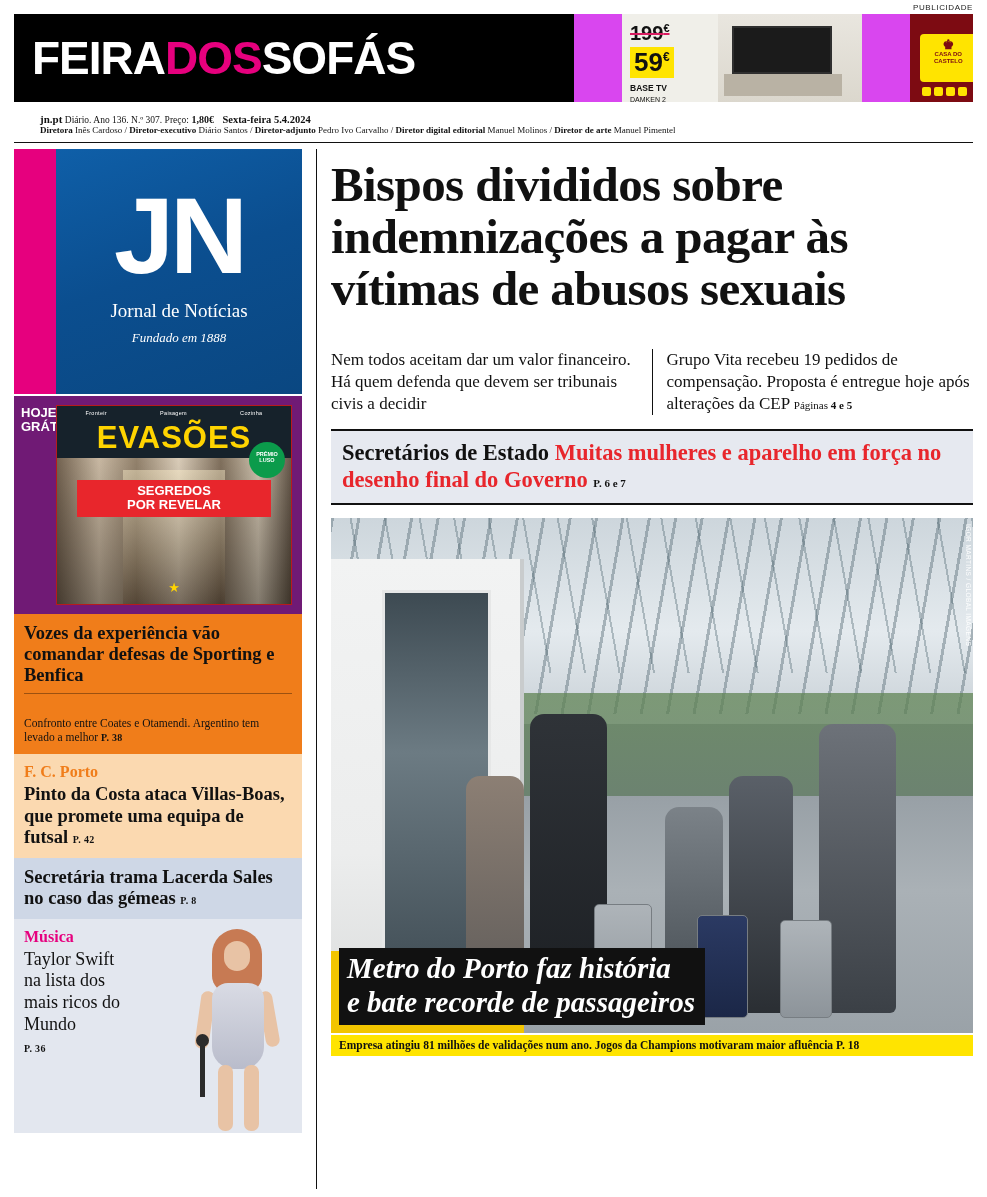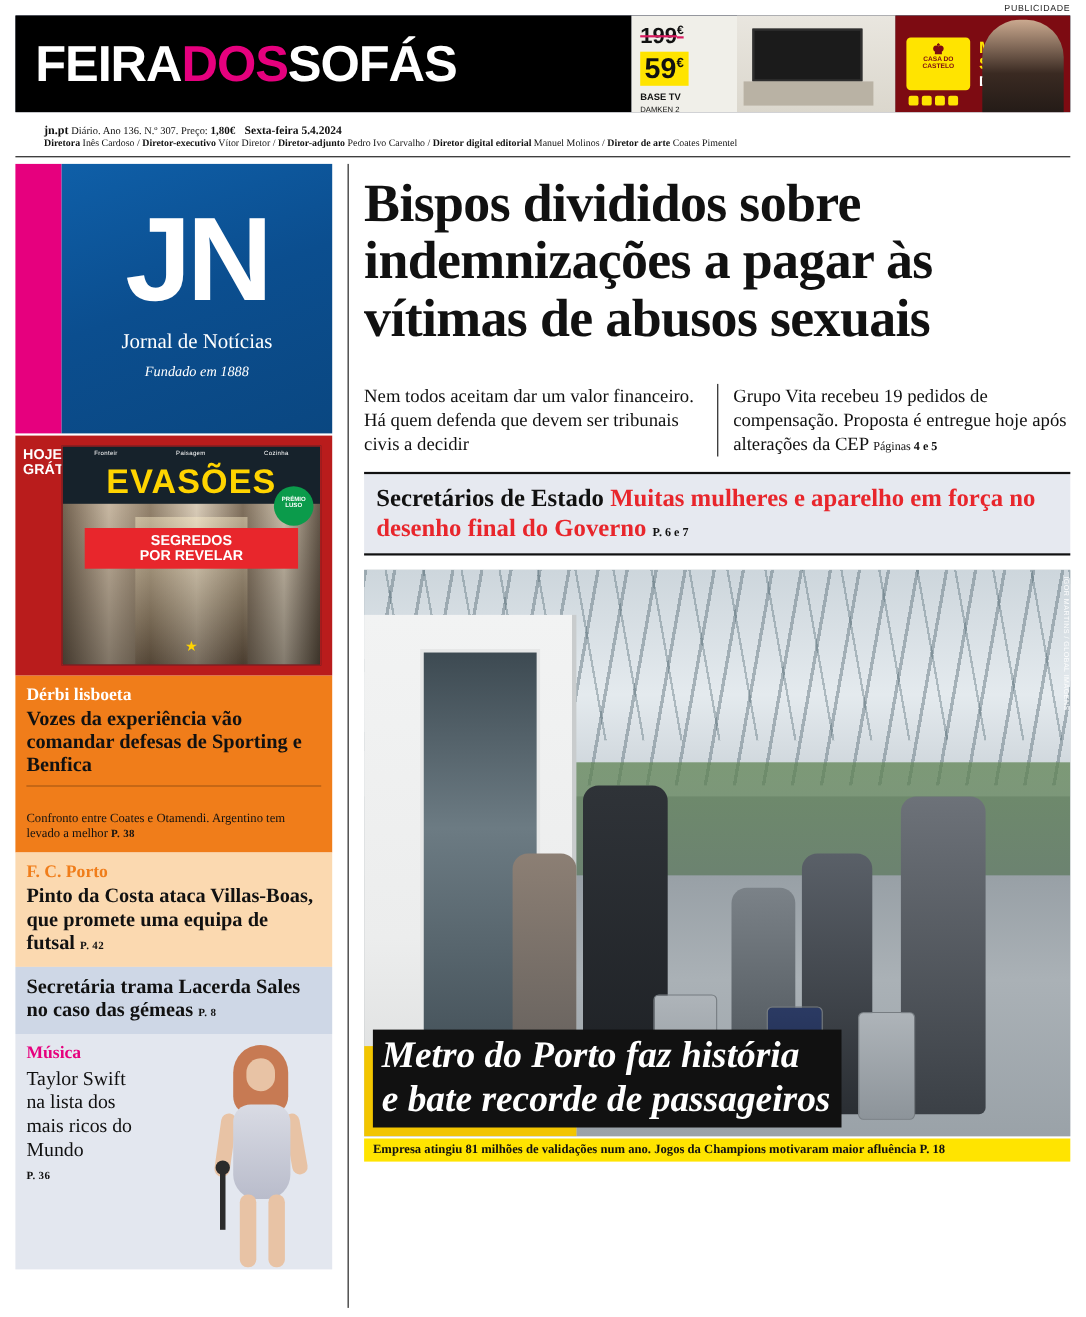--- a/index.html
+++ b/index.html
@@ -19,23 +19,24 @@
     font-size: 8px;
     letter-spacing: 0.6px;
     color: #222;
     padding: 3px 14px 2px 0;
   }
 
   
   .ad-banner {
     display: flex;
     height: 88px;
-    background: #0f172a;
+    background: #d946ef;
     margin: 0 14px;
     overflow: hidden;
+    gap: 48px;
   }
   .ad-left {
     flex: 0 0 560px;
     display: flex;
     align-items: center;
     padding-left: 18px;
     background: #000;
   }
   .ad-brand {
     font-family: "Liberation Sans", sans-serif;
@@ -224,21 +225,21 @@
     font-family: "Liberation Serif", serif;
     font-style: italic;
     font-size: 13px;
     margin-top: 8px;
   }
 
   
   .promo {
     display: flex;
     height: 218px;
-    background: #b91c1c;
+    background: #701a75;
     margin-top: 2px;
     position: relative;
   }
   .promo-side {
     width: 42px;
     color: #fff;
     font-family: "Liberation Sans", sans-serif;
     font-weight: bold;
     font-size: 13px;
     line-height: 1.05;
@@ -547,21 +548,21 @@
     opacity: .95;
   }
   .photo-cap {
     position: absolute;
     left: 8px; bottom: 8px;
     background: #111;
     color: #fff;
     font-family: "Liberation Serif", serif;
     font-style: italic;
     font-weight: bold;
-    font-size: 34px;
+    font-size: 29px;
     line-height: 1.16;
     padding: 4px 10px 6px 8px;
   }
   .photo-sub {
     background: #ffe400;
     color: #111;
     font-family: "Liberation Serif", serif;
     font-weight: bold;
     font-size: 11.5px;
     padding: 4px 8px 5px 8px;
@@ -613,27 +614,27 @@
   <div class="info-left">
     <span class="site">jn.pt</span>
     <span class="meta">Diário. Ano 136. N.º 307. Preço:</span>
     <span class="price">1,80€</span>
     <span class="date">Sexta-feira 5.4.2024</span>
   </div>
   <div class="info-right">
     <b>Diretora</b>
     <span>Inês Cardoso</span> /
     <b>Diretor-executivo</b>
-    <span>Vítor Diretor</span> /
+    <span>Diário Santos</span> /
     <b>Diretor-adjunto</b>
     <span>Pedro Ivo Carvalho</span> /
     <b>Diretor digital editorial</b>
     <span>Manuel Molinos</span> /
     <b>Diretor de arte</b>
-    <span>Coates Pimentel</span>
+    <span>Manuel Pimentel</span>
   </div>
 </div>
 
 <div class="page">
 
   <div class="left-col">
 
     <div class="logo-wrap">
       <div class="logo-pink"></div>
       <div class="logo-blue">
@@ -659,21 +660,20 @@
         <div class="promo-badge">PRÉMIO LUSO</div>
         <div class="promo-strip">
           <span>SEGREDOS</span><br>
           <span>POR REVELAR</span>
         </div>
         <div class="promo-star">★</div>
       </div>
     </div>
 
     <div class="teaser t-derbi">
-      <div class="kicker">Dérbi lisboeta</div>
       <div class="head">Vozes da experiência vão comandar defesas de Sporting e Benfica</div>
       <div class="sub">
         <span>Confronto entre Coates e Otamendi. Argentino tem levado a melhor</span>
         <span class="pagenum">P. 38</span>
       </div>
     </div>
 
     <div class="teaser t-porto">
       <div class="kicker">F. C. Porto</div>
       <div class="head">

